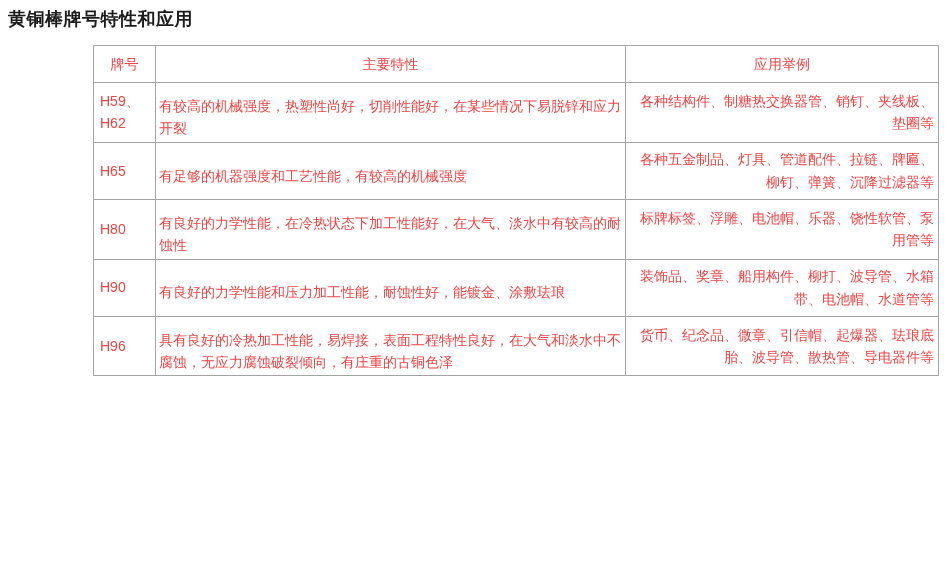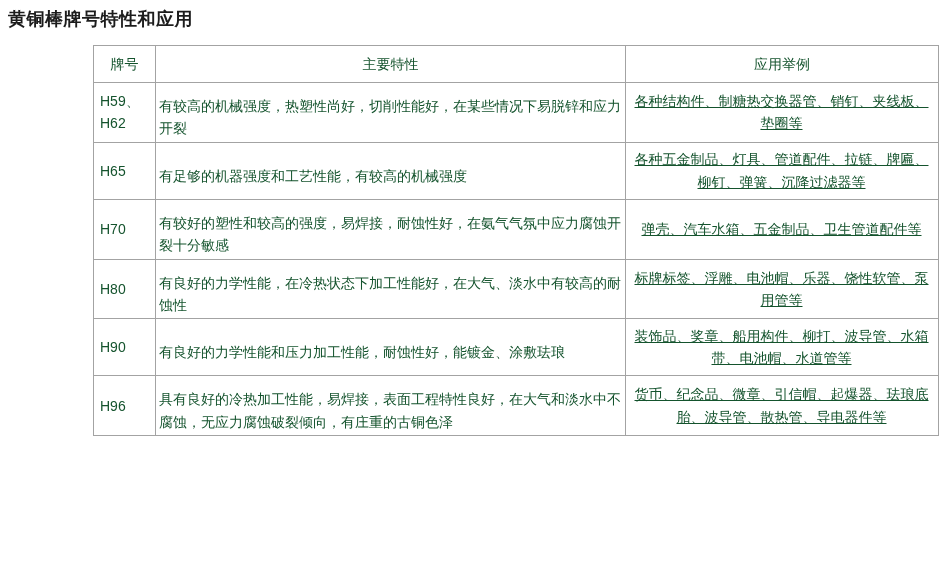--- a/index.html
+++ b/index.html
@@ -22,21 +22,21 @@
     margin: 0;
     padding: 7px 0 0 8px;
     letter-spacing: 0.5px;
   }
   table.data-table {
     border-collapse: collapse;
     margin: 14px 0 4px 93px;
     table-layout: fixed;
     width: 845px;
     font-size: 14px;
-    color: #14532d;
+    color: #ef4444;
   }
   table.data-table th,
   table.data-table td {
     border: 1px solid #a3a3a3;
     vertical-align: middle;
     line-height: 1.6;
     box-sizing: border-box;
     word-break: break-all;
   }
   table.data-table th {
@@ -47,23 +47,22 @@
   }
   td.col-grade {
     text-align: left;
     padding: 2px 6px;
   }
   td.col-features {
     text-align: left;
     padding: 12px 4px 2px 3px;
   }
   td.col-apps {
-    text-align: center;
+    text-align: right;
     padding: 2px 4px 2px 3px;
-    text-decoration: underline;
   }
   col.c-grade   { width: 62px; }
   col.c-features{ width: 470px; }
   col.c-apps    { width: 313px; }
   tr.data-row td { height: 57px; }
 </style>
 </head>
 <body>
 
 <div class="page">
@@ -87,25 +86,20 @@
         <td class="col-grade">H59、H62</td>
         <td class="col-features">有较高的机械强度，热塑性尚好，切削性能好，在某些情况下易脱锌和应力开裂</td>
         <td class="col-apps">各种结构件、制糖热交换器管、销钉、夹线板、垫圈等</td>
       </tr>
       <tr class="data-row">
         <td class="col-grade">H65</td>
         <td class="col-features">有足够的机器强度和工艺性能，有较高的机械强度</td>
         <td class="col-apps">各种五金制品、灯具、管道配件、拉链、牌匾、柳钉、弹簧、沉降过滤器等</td>
       </tr>
       <tr class="data-row">
-        <td class="col-grade">H70</td>
-        <td class="col-features">有较好的塑性和较高的强度，易焊接，耐蚀性好，在氨气气氛中应力腐蚀开裂十分敏感</td>
-        <td class="col-apps">弹壳、汽车水箱、五金制品、卫生管道配件等</td>
-      </tr>
-      <tr class="data-row">
         <td class="col-grade">H80</td>
         <td class="col-features">有良好的力学性能，在冷热状态下加工性能好，在大气、淡水中有较高的耐蚀性</td>
         <td class="col-apps">标牌标签、浮雕、电池帽、乐器、饶性软管、泵用管等</td>
       </tr>
       <tr class="data-row">
         <td class="col-grade">H90</td>
         <td class="col-features">有良好的力学性能和压力加工性能，耐蚀性好，能镀金、涂敷珐琅</td>
         <td class="col-apps">装饰品、奖章、船用构件、柳打、波导管、水箱带、电池帽、水道管等</td>
       </tr>
       <tr class="data-row">

